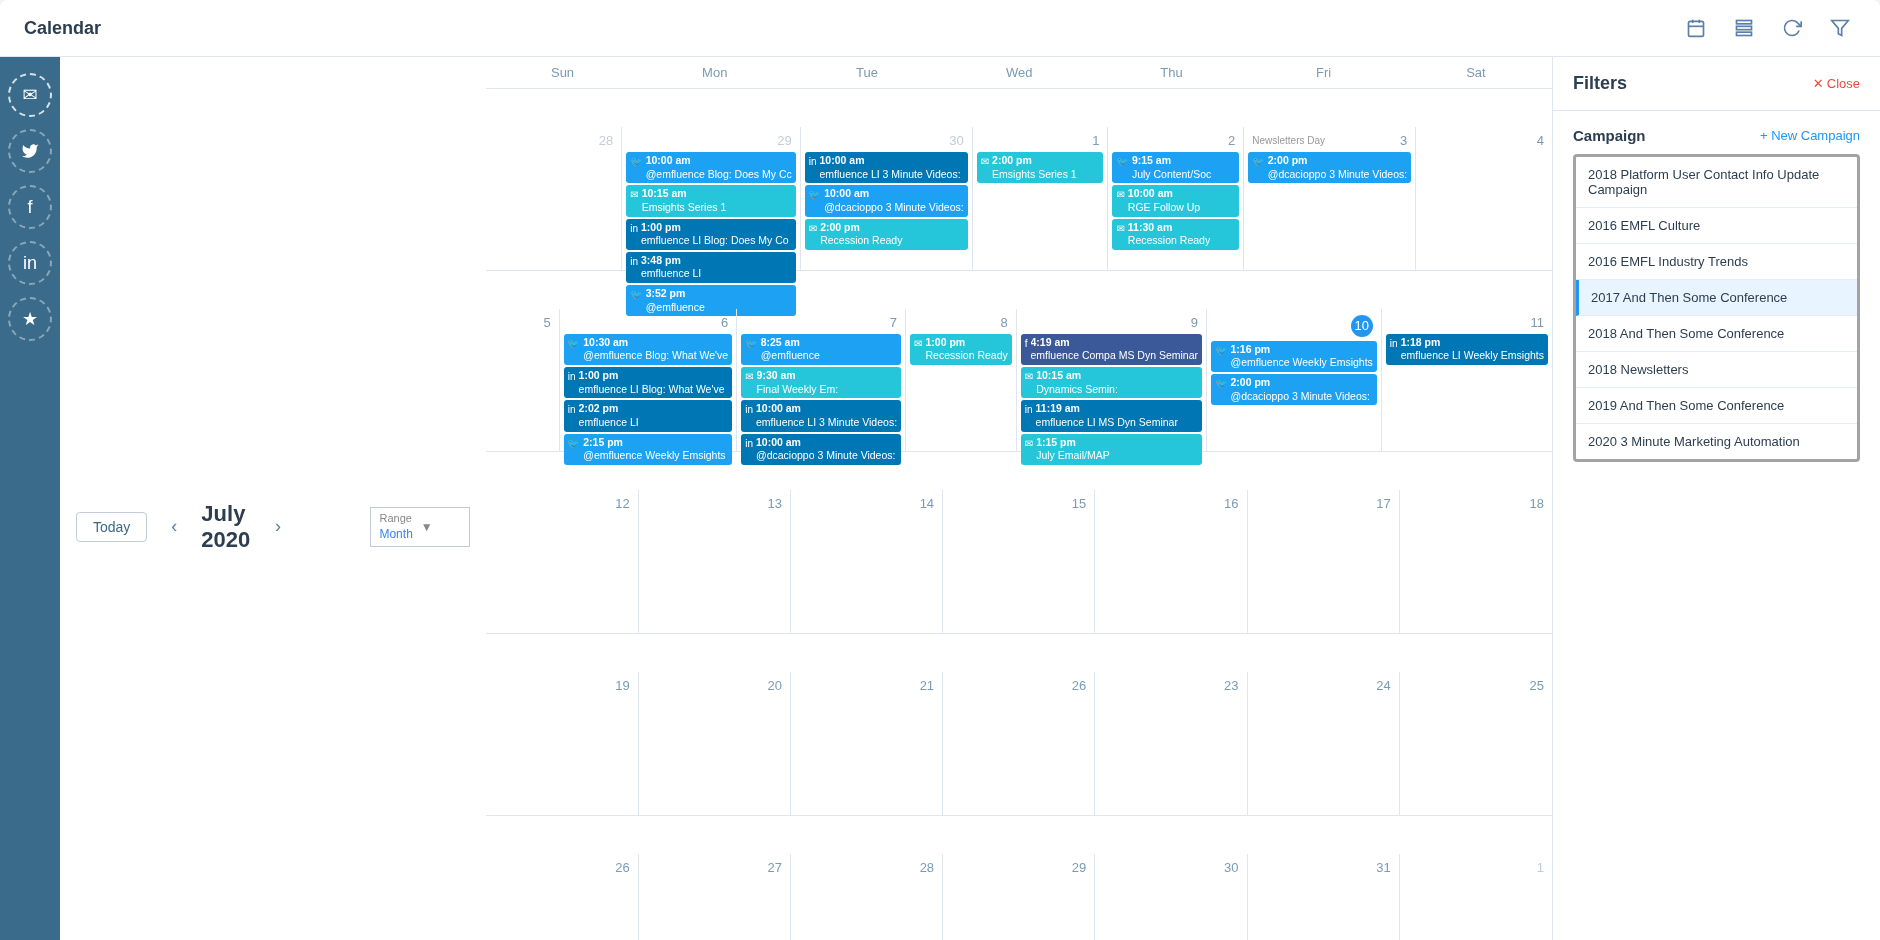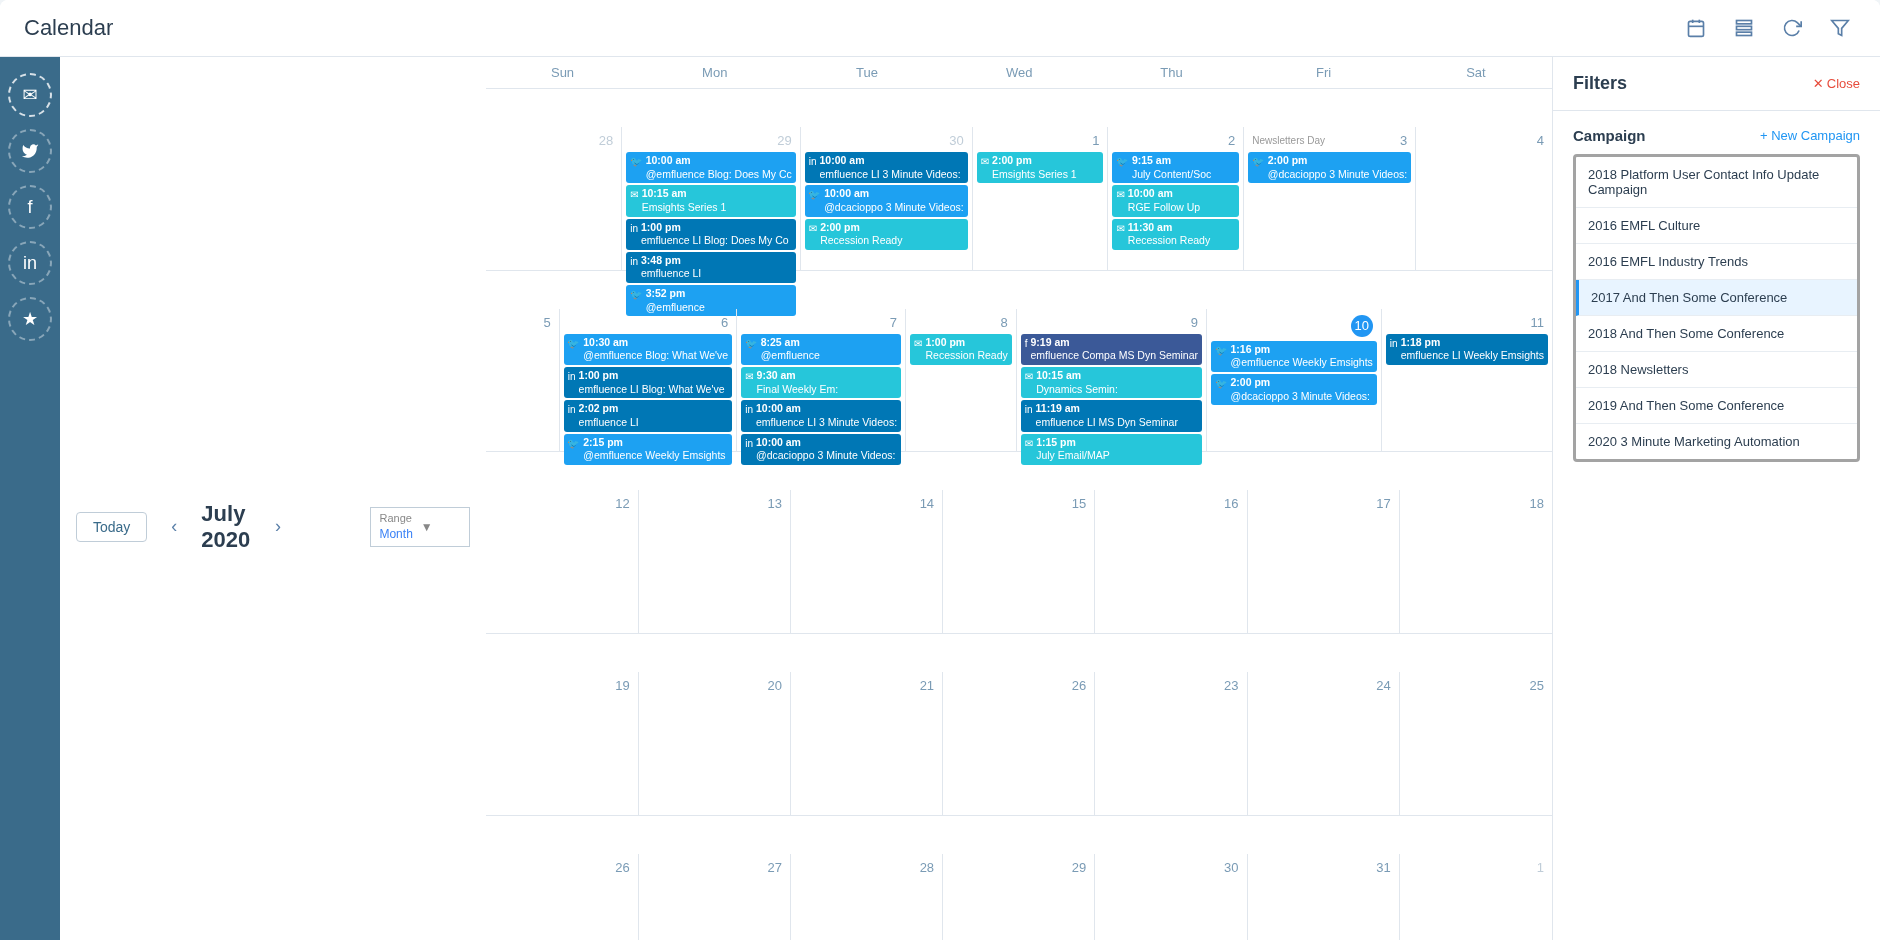--- a/index.html
+++ b/index.html
@@ -18,22 +18,22 @@
     
     .top-bar {
       display: flex;
       align-items: center;
       justify-content: space-between;
       padding: 12px 24px;
       background: #fff;
       border-bottom: 1px solid #e0e6ed;
     }
     .top-bar-title {
-      font-size: 22px;
-      font-weight: 400;
+      font-size: 18px;
+      font-weight: 700;
       color: #2c3e50;
     }
     .top-bar-icons {
       display: flex;
       gap: 16px;
       align-items: center;
     }
     .top-bar-icon {
       width: 32px;
       height: 32px;
@@ -566,21 +566,21 @@
                   <span class="event-time">1:00 pm</span>
                   <span class="event-title">Recession Ready</span>
                 </span>
               </div>
           </div>
           <div class="calendar-day">
             <div class="day-number">9</div>
             <div class="event event-facebook">
                 <span class="event-icon">f</span>
                 <span class="event-content">
-                  <span class="event-time">9:19 am</span>
+                  <span class="event-time">4:19 am</span>
                   <span class="event-title">emfluence Compa MS Dyn Seminar</span>
                 </span>
               </div>
             <div class="event event-email">
                 <span class="event-icon">✉</span>
                 <span class="event-content">
                   <span class="event-time">10:15 am</span>
                   <span class="event-title">Dynamics Semin:</span>
                 </span>
               </div>

